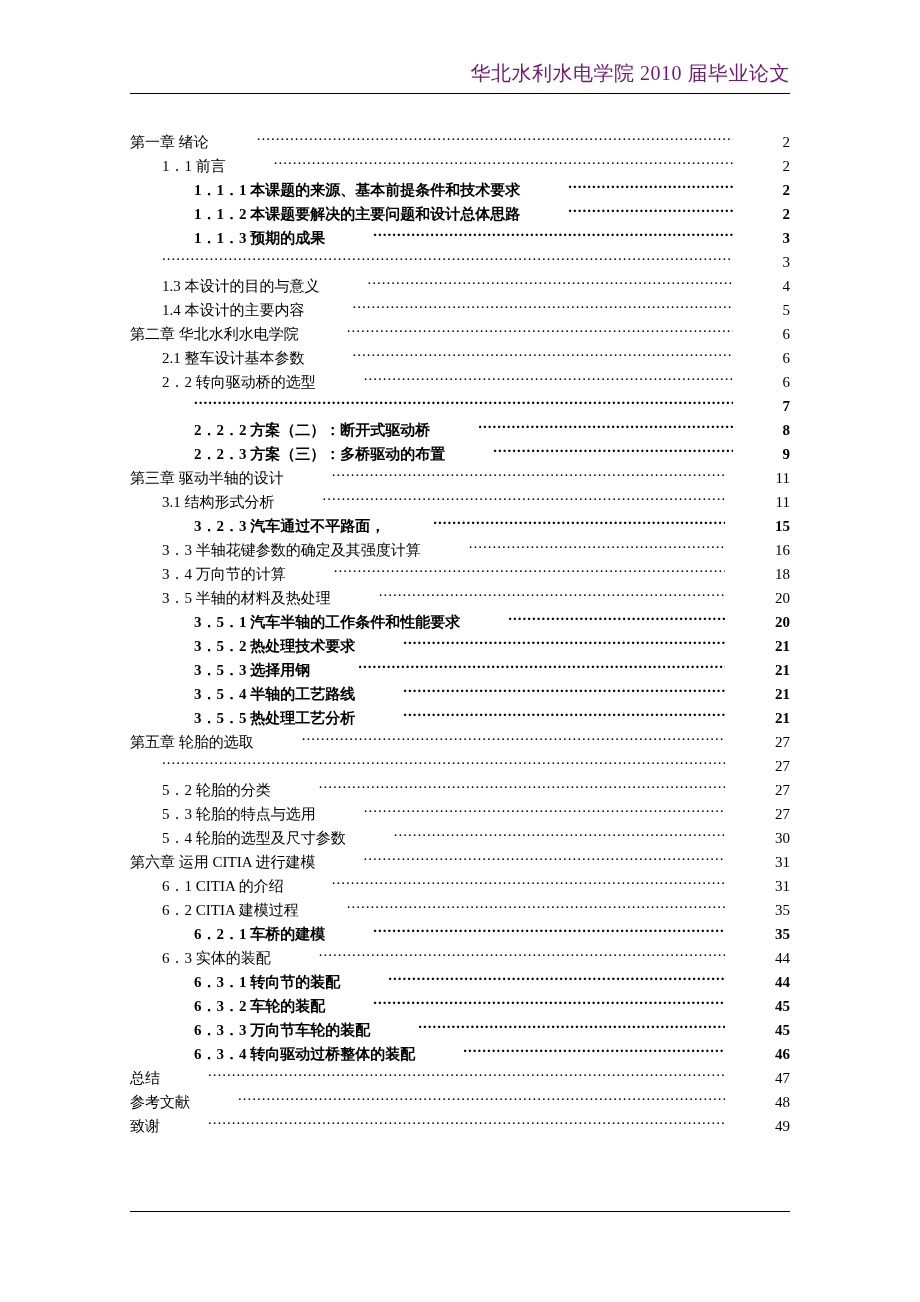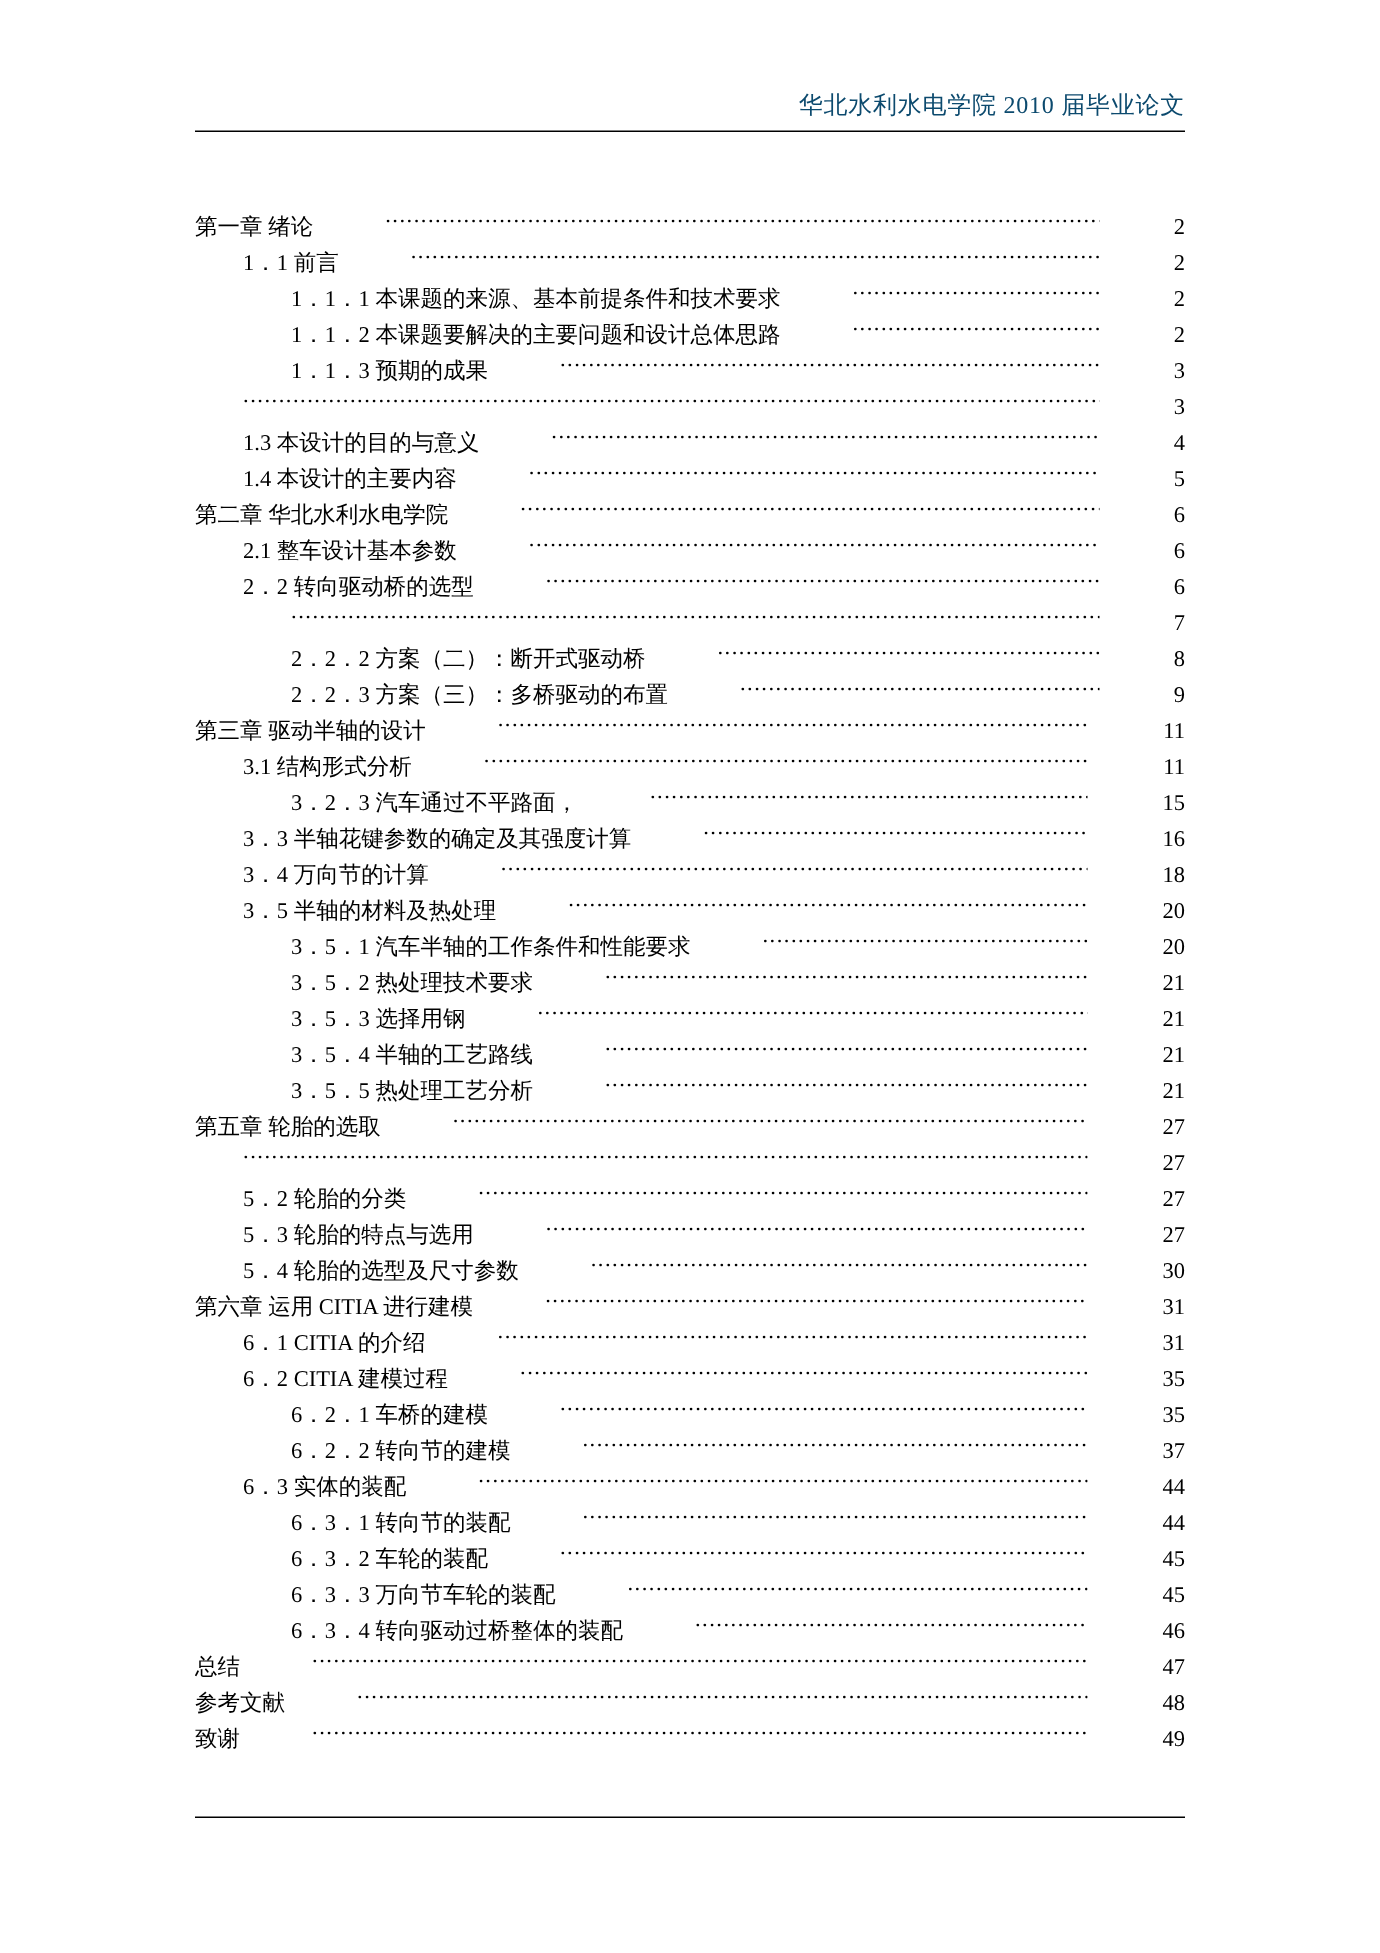--- a/index.html
+++ b/index.html
@@ -12,26 +12,26 @@
   .page {
     width: 920px;
     height: 1302px;
     margin: 0 auto;
     position: relative;
     box-sizing: border-box;
     padding: 60px 130px 60px 130px;
   }
   .header-line {
     text-align: right;
-    font-size: 16px;
-    color: #0c4a6e;
+    font-size: 20px;
+    color: #701a75;
     letter-spacing: 0.5px;
     padding-bottom: 6px;
     border-bottom: 1px solid #000;
-    margin-bottom: 52px;
+    margin-bottom: 36px;
   }
   .toc {
     font-size: 15px;
     line-height: 1.6;
   }
   .toc-row {
     display: flex;
     align-items: baseline;
     white-space: nowrap;
     overflow: hidden;
@@ -57,21 +57,21 @@
     bottom: 0;
     white-space: nowrap;
     overflow: hidden;
   }
   .toc-page {
     flex: 0 0 auto;
     padding-left: 2px;
   }
   .indent-0 { padding-left: 0; }
   .indent-1 { padding-left: 32px; }
-  .indent-2 { padding-left: 64px; }
+  .indent-2 { padding-left: 64px; font-weight: bold; }
   .footer-rule {
     position: absolute;
     left: 130px;
     right: 130px;
     bottom: 90px;
     border-top: 1px solid #000;
   }
 </style>
 </head>
 <body>
@@ -243,25 +243,20 @@
       <div class="toc-row indent-1">
         <span class="toc-label">6．2  CITIA 建模过程</span>
         <span class="toc-dots"></span>
         <span class="toc-page">35</span>
       </div>
       <div class="toc-row indent-2">
         <span class="toc-label">6．2．1  车桥的建模</span>
         <span class="toc-dots"></span>
         <span class="toc-page">35</span>
       </div>
-      <div class="toc-row indent-2">
-        <span class="toc-label">6．2．2  转向节的建模</span>
-        <span class="toc-dots"></span>
-        <span class="toc-page">37</span>
-      </div>
       <div class="toc-row indent-1">
         <span class="toc-label">6．3  实体的装配</span>
         <span class="toc-dots"></span>
         <span class="toc-page">44</span>
       </div>
       <div class="toc-row indent-2">
         <span class="toc-label">6．3．1  转向节的装配</span>
         <span class="toc-dots"></span>
         <span class="toc-page">44</span>
       </div>

